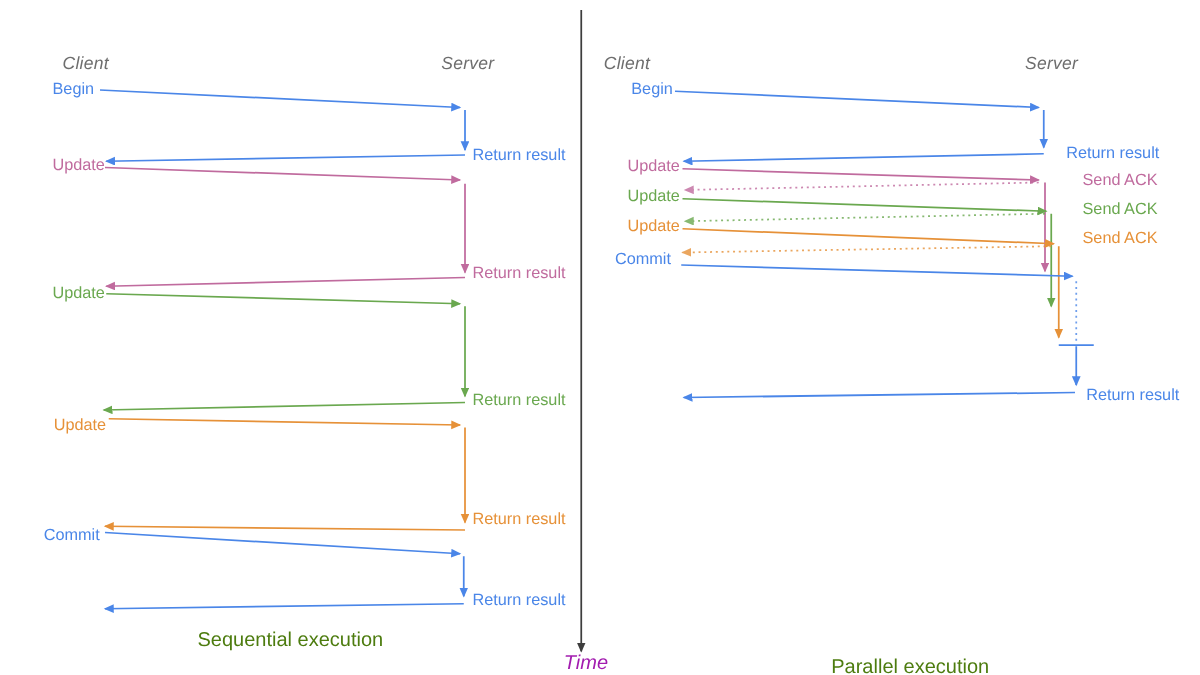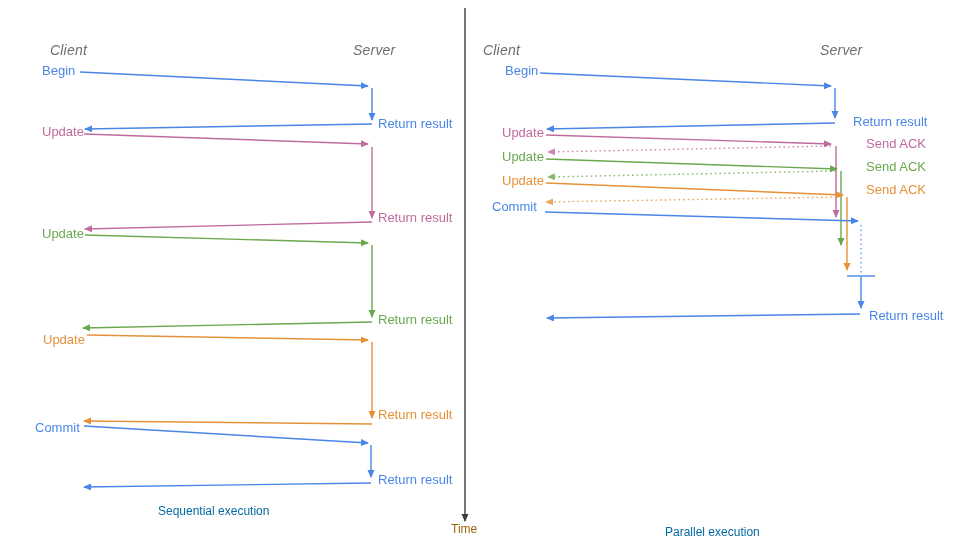--- a/index.html
+++ b/index.html
@@ -6,24 +6,24 @@
   .canvas{
     position:relative;width:960px;height:540px;background:#ffffff;overflow:hidden;
     font-family:"Liberation Sans",sans-serif;
   }
   .canvas svg{position:absolute;left:0;top:0;}
   .hdr{
     position:absolute;font-style:italic;font-size:14px;color:#6e6e6e;
     white-space:nowrap;letter-spacing:0.2px;margin-top:16px;
   }
   .panel-title{
-    position:absolute;font-size:12px;color:#0369a1;white-space:nowrap;
+    position:absolute;font-size:16px;color:#4d7c0f;white-space:nowrap;
   }
   .time-label{
-    position:absolute;font-size:12px;color:#a16207;white-space:nowrap;
+    position:absolute;font-size:16px;color:#a21caf;white-space:nowrap;font-style:italic;
   }
 </style>
 </head>
 <body>
 
 <div class="canvas">
   <svg id="diagram" width="960" height="540" viewBox="0 0 960 540">
       <defs>
         <marker id="arr-blue" markerWidth="9" markerHeight="8" refX="7" refY="3.5" orient="auto" markerUnits="userSpaceOnUse">
           <path d="M0,0 L8,3.5 L0,7 Z" fill="#4a86e8"></path>

